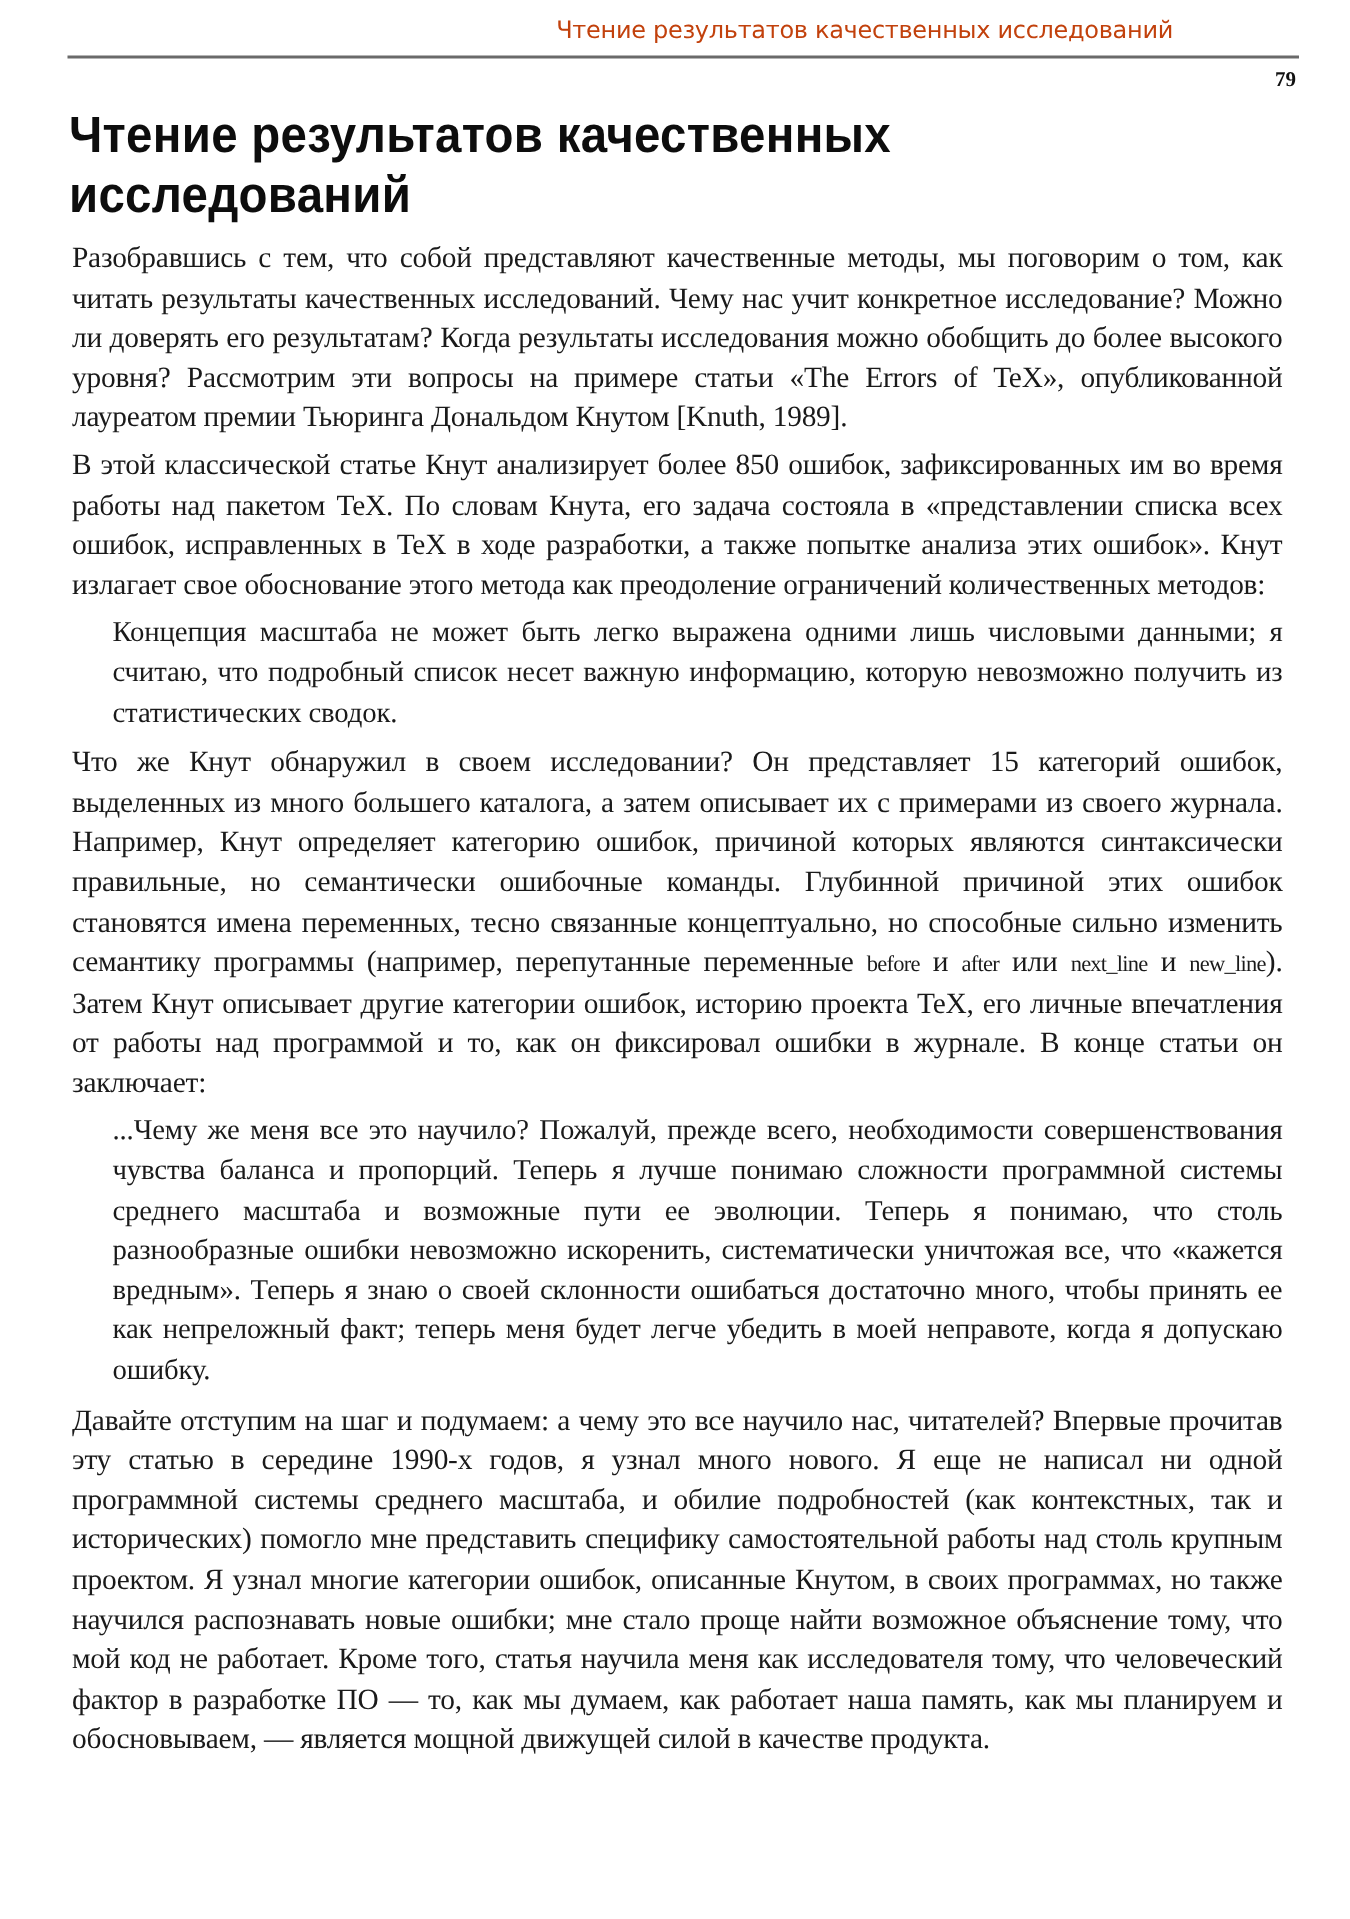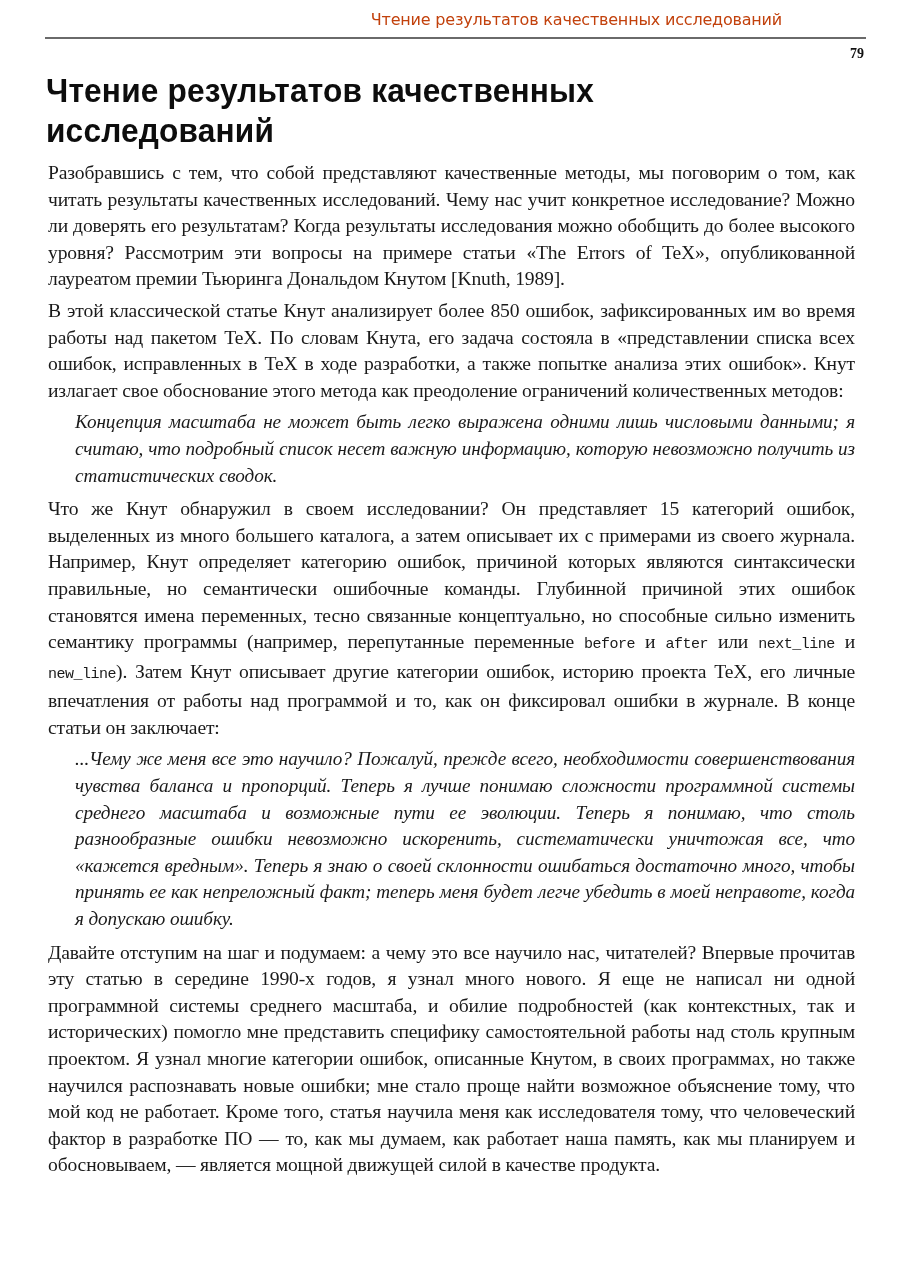--- a/index.html
+++ b/index.html
@@ -67,29 +67,28 @@
   .para {
     margin: 0 0 5px 0;
     font-size: 19.6px;
     line-height: 26.6px;
     text-align: justify;
     letter-spacing: -0.15px;
     hyphens: manual;
   }
   .quote {
     margin: 4px 0 7px 27px;
-    font-style: italic;
     font-size: 19.2px;
     line-height: 26.6px;
     text-align: justify;
     letter-spacing: -0.1px;
     color: #1a1a1a;
   }
   .code {
-    font-family: Liberation Mono, monospace;
+    font-family: Liberation Serif, serif;
     font-size: 15px;
     letter-spacing: -0.5px;
   }
 </style>
 </head>
 <body>
 
 <div class="running-header">
   <span class="running-title">Чтение результатов качественных исследований</span>
   <span class="page-number">79</span>

